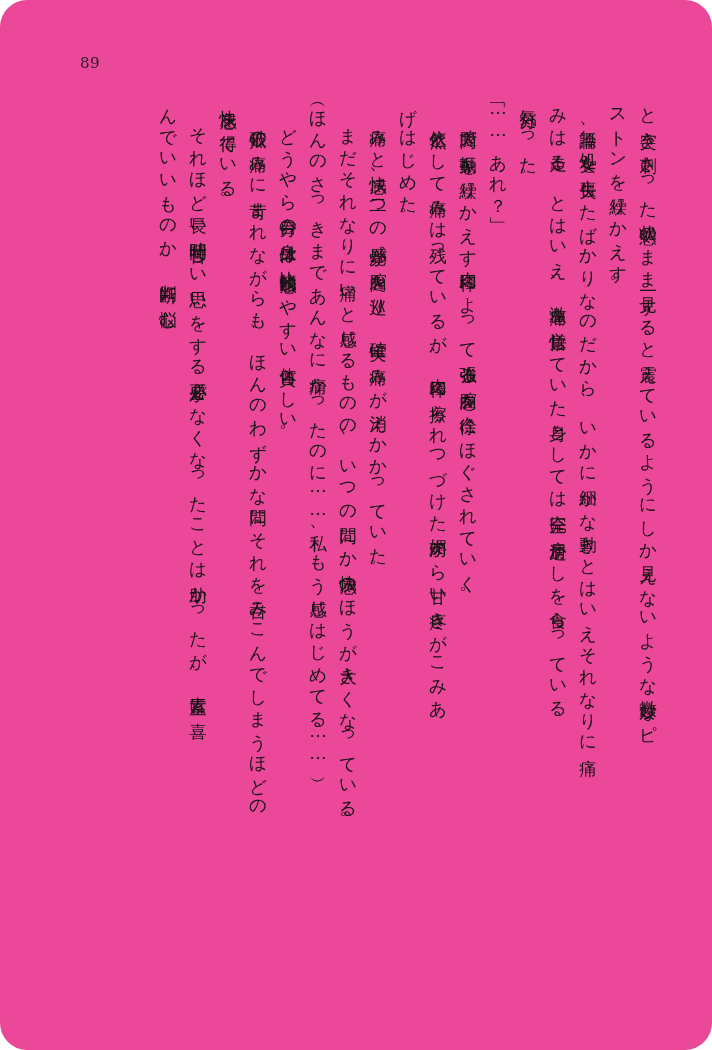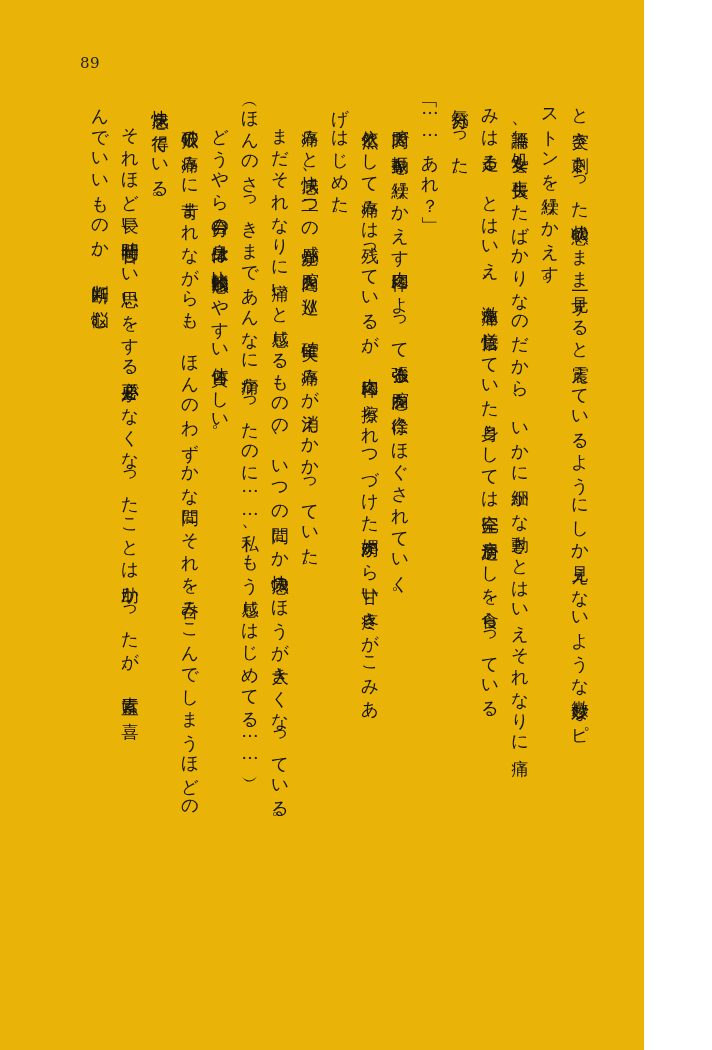--- a/index.html
+++ b/index.html
@@ -2,26 +2,27 @@
 <html><head>
 <meta charset="utf-8">
 <style>
   html, body {
     margin: 0;
     padding: 0;
     background: #ffffff;
   }
   #page {
     position: relative;
-    width: 644px;
+    width: 712px;
     height: 1050px;
-    background: #eab308;
+    background: #ec4899;
     overflow: hidden;
     font-family: "DejaVu Serif", "Liberation Serif", serif;
     color: #1b1b1b;
+    border-radius: 27px;
   }
   #page-number {
     position: absolute;
     top: 54px;
     left: 80px;
     font-size: 15px;
     font-family: "DejaVu Serif", "Liberation Serif", serif;
     color: #222;
     letter-spacing: 0.5px;
   }

